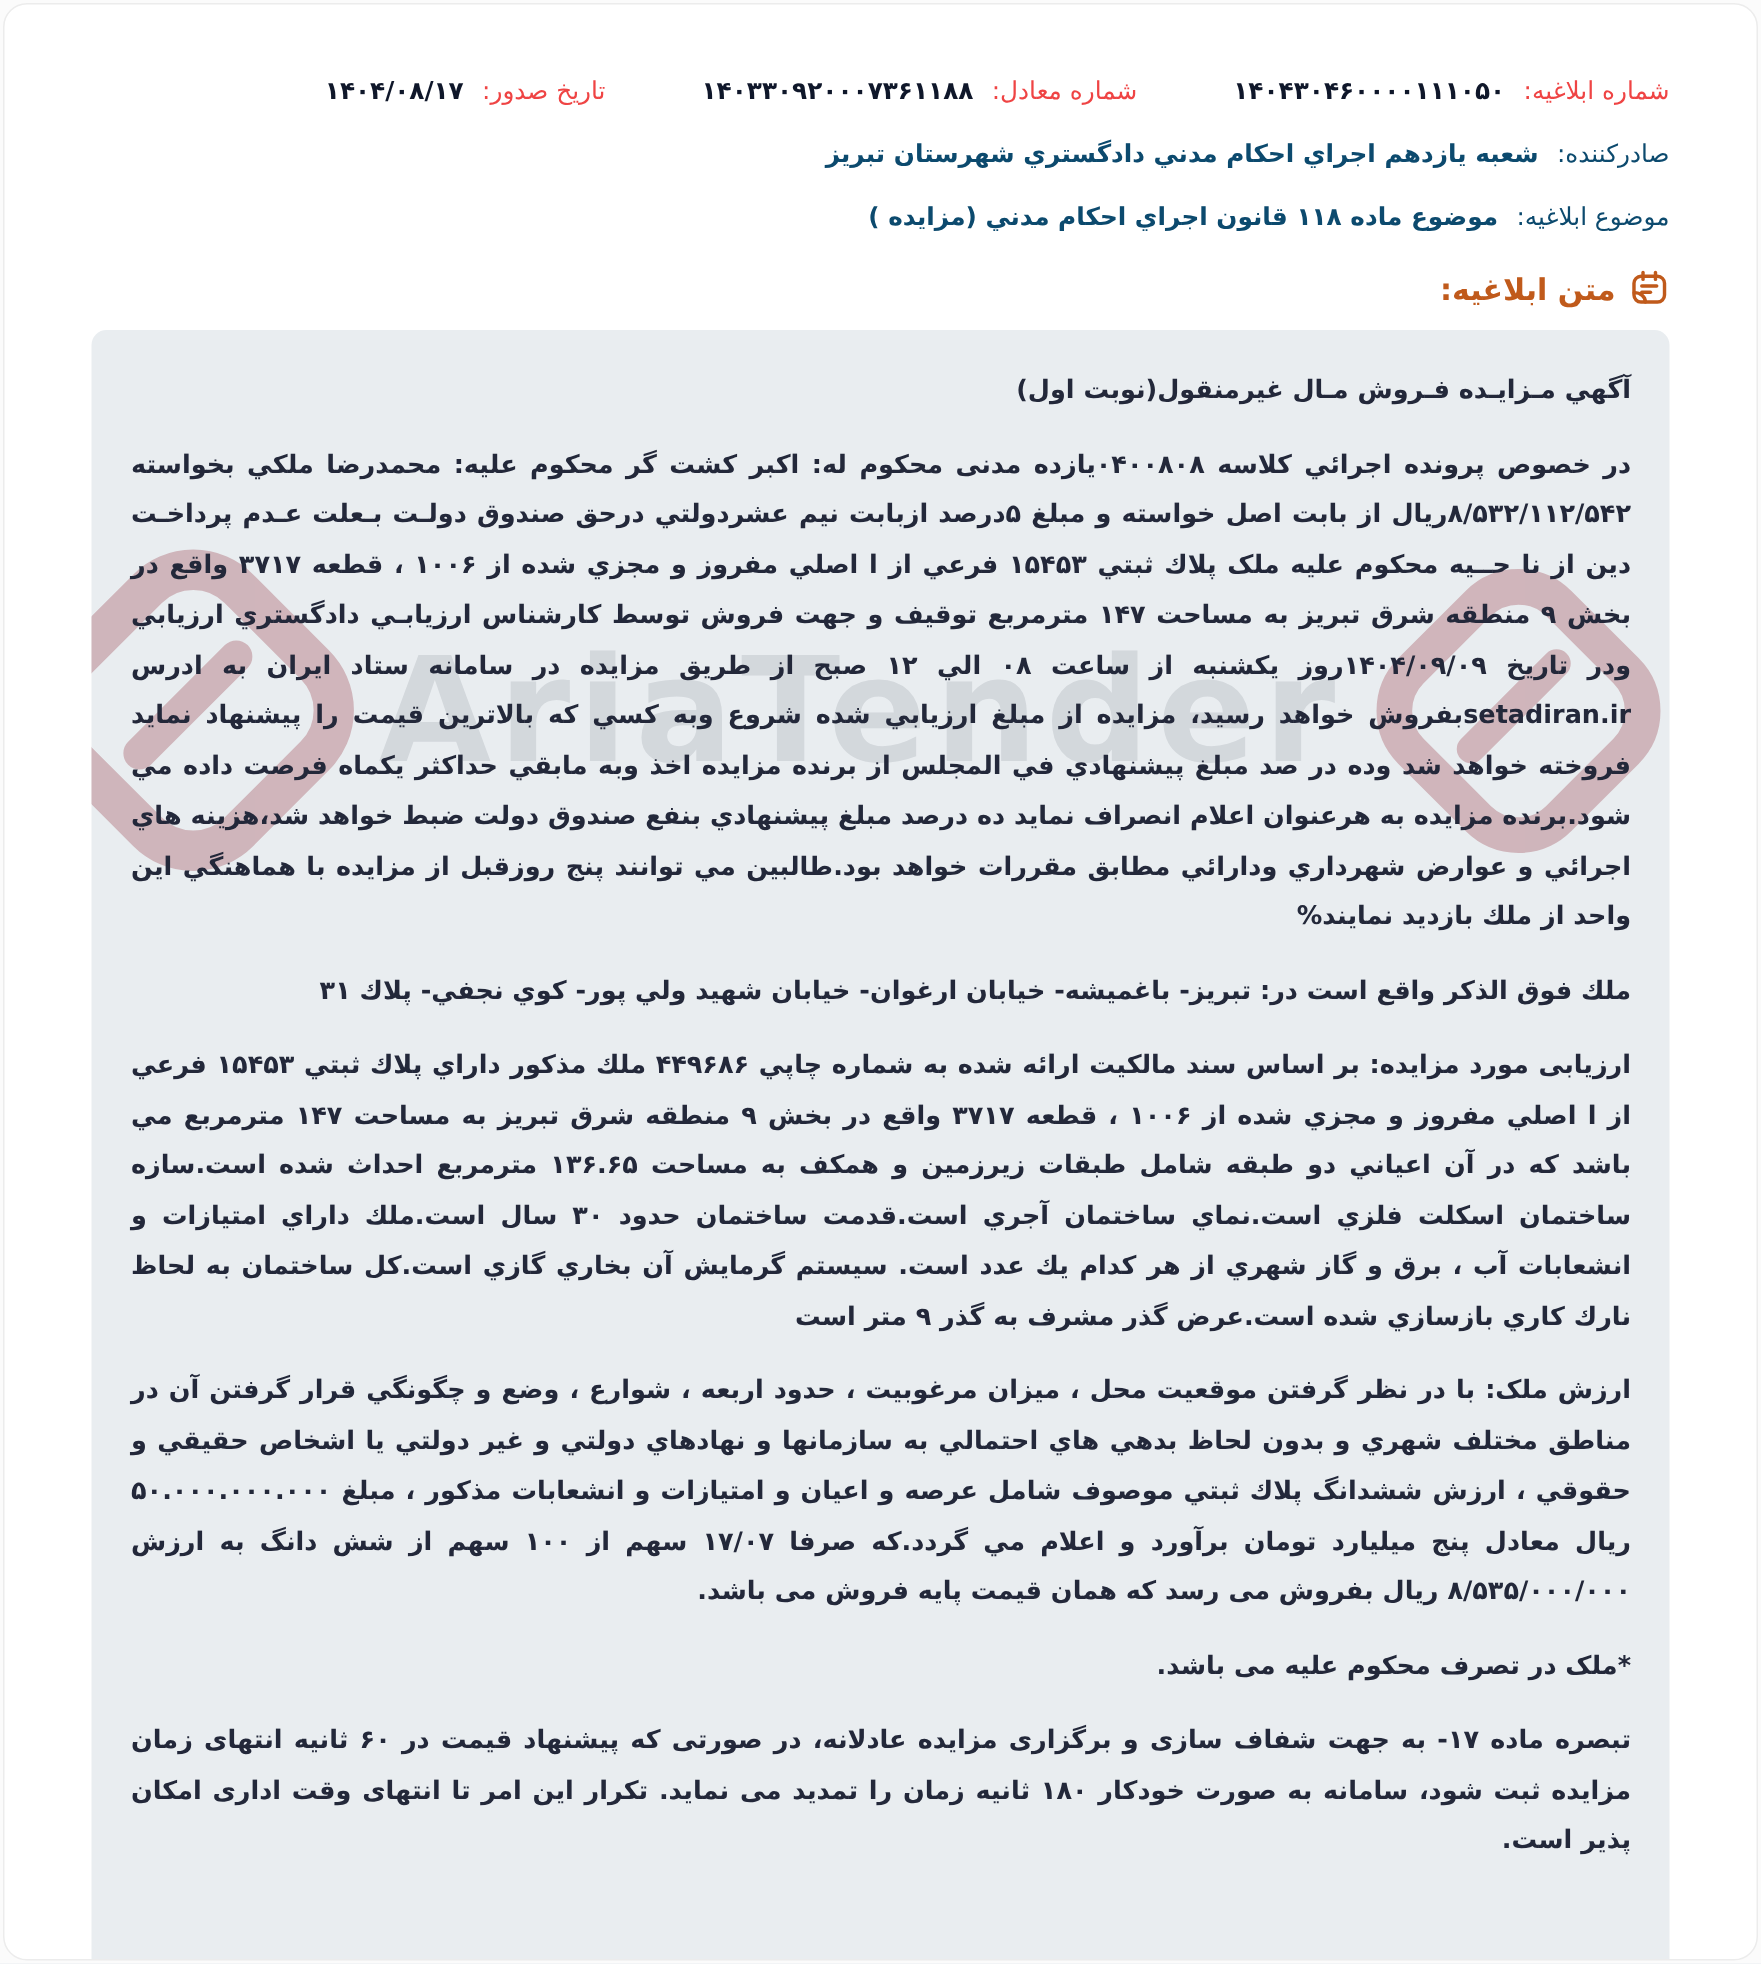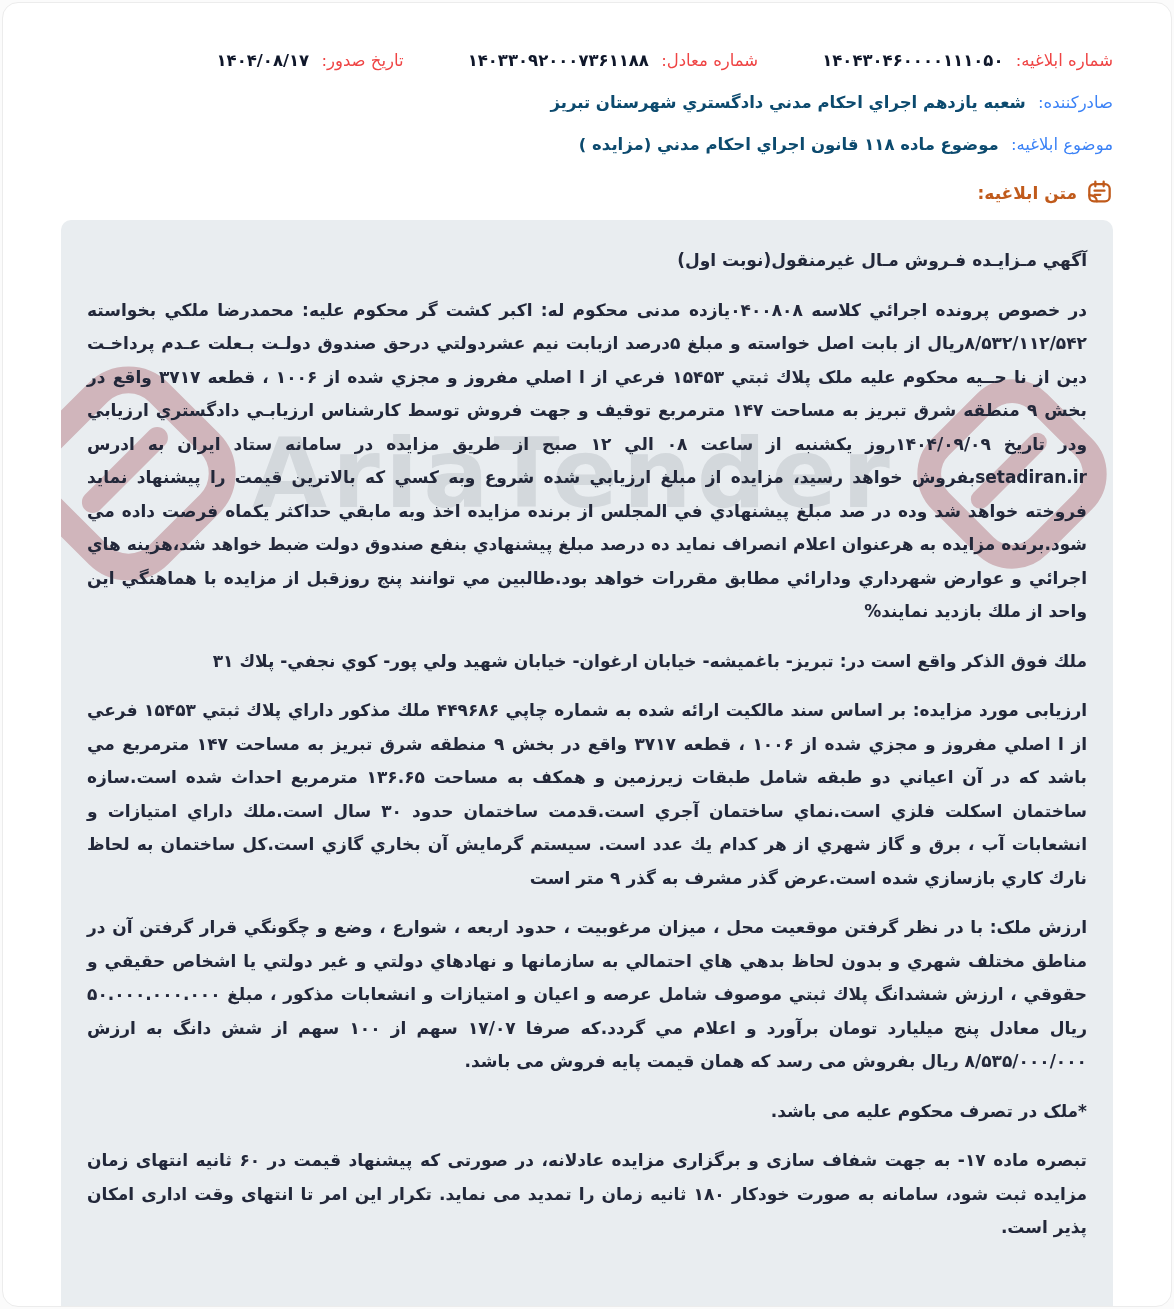--- a/index.html
+++ b/index.html
@@ -14,26 +14,26 @@
     border:1px solid #ececec;border-radius:16px;
     direction:rtl;box-sizing:border-box;
     padding:48px 58px 0 58px;
     overflow:hidden;
   }
   
   .meta-row{display:flex;align-items:baseline;gap:64px;font-size:16.5px;}
   .meta-label{color:#ef4444;}
   .meta-value{color:#0f172a;font-weight:bold;margin-right:7px;letter-spacing:.3px;}
   .info-row{margin-top:23px;font-size:16.5px;}
-  .info-label{color:#3b82f6;}
+  .info-label{color:#0c4a6e;}
   .info-value{color:#0c4a6e;font-weight:bold;margin-right:7px;}
   
   .body-label-row{
     margin-top:25px;display:flex;align-items:center;gap:9px;
-    color:#c05a1b;font-weight:bold;font-size:17px;
+    color:#c05a1b;font-weight:bold;font-size:20px;
   }
   .note-icon{width:27px;height:27px;color:#c05a1b;flex:0 0 auto;}
   
   .notice-box{
     margin-top:14px;
     background:#e9edf0;
     border-radius:10px;
     padding:24px 26px 34px 26px;
     position:relative;
     overflow:hidden;

